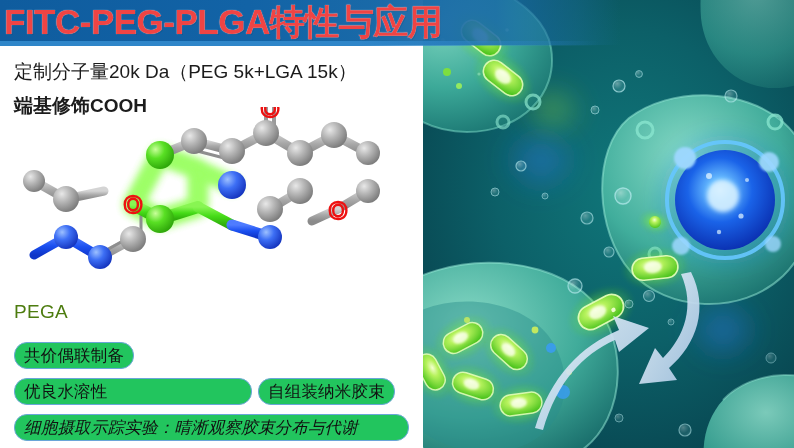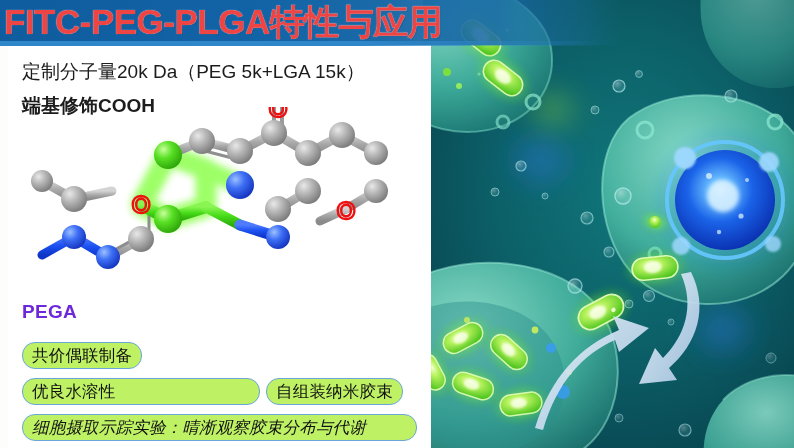--- a/index.html
+++ b/index.html
@@ -61,21 +61,20 @@
   }
 
   
   #left-col {
     position: absolute;
     left: 0; top: 45px;
     width: 423px;
     height: 403px;
     background: #ffffff;
     z-index: 4;
-    margin-left: 8px;
   }
 
   .spec-line {
     position: absolute;
     color: #1c1c1c;
     white-space: nowrap;
   }
   #spec-mw {
     left: 14px;
     top: 14px;
@@ -97,22 +96,22 @@
     width: 415px;
     height: 230px;
   }
   #molecule-svg { display: block; }
 
   #pega-label {
     position: absolute;
     left: 14px;
     top: 256px;
     font-size: 19px;
-    font-weight: 700;
-    color: #6d28d9;
+    font-weight: 400;
+    color: #4d7c0f;
     letter-spacing: 0.3px;
   }
 
   
   #features {
     position: absolute;
     left: 0;
     top: 297px;
     width: 423px;
     height: 150px;
@@ -122,21 +121,21 @@
     left: 0;
     width: 423px;
     height: 30px;
   }
   .feat {
     position: absolute;
     box-sizing: border-box;
     height: 27px;
     border: 1.4px solid #6aa6d8;
     border-radius: 13px;
-    background: #bef264;
+    background: #22c55e;
     color: #111111;
     font-size: 16.5px;
     line-height: 24px;
     padding: 0 9px;
     white-space: nowrap;
     letter-spacing: 0.2px;
   }
   .r1 { top: 0; }
   .r2 { top: 36px; padding-left: 11px; }
   .r3 { top: 72px; }

